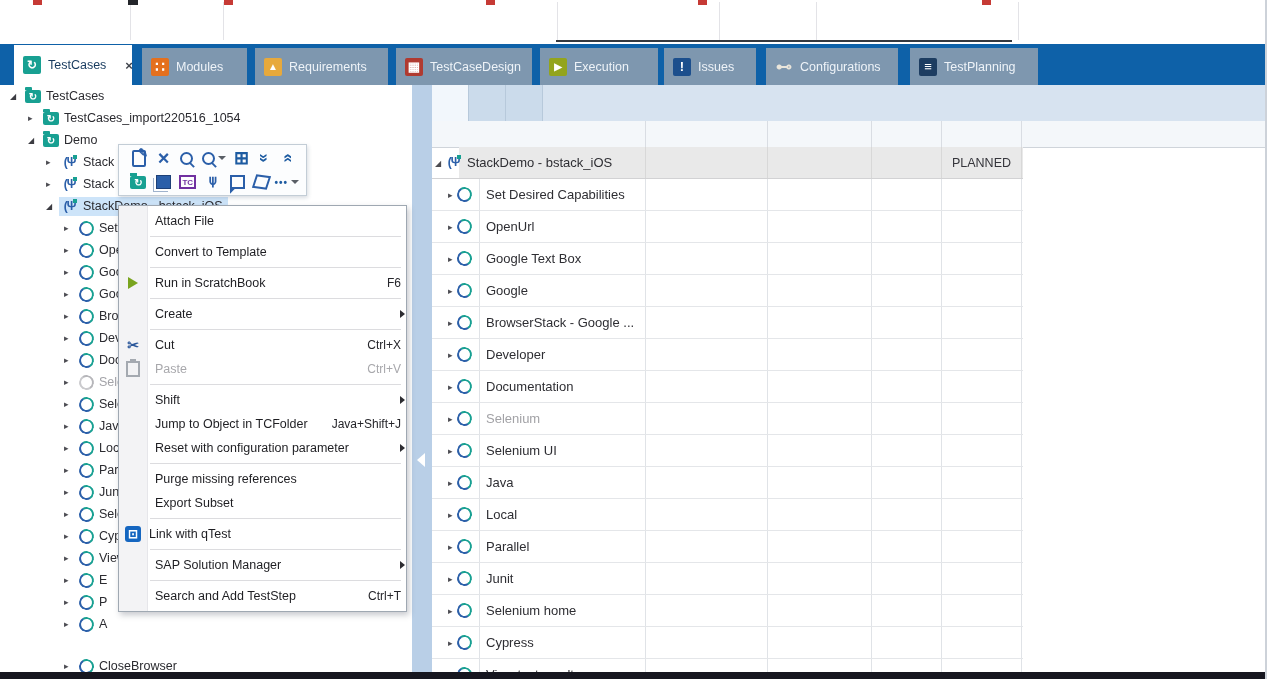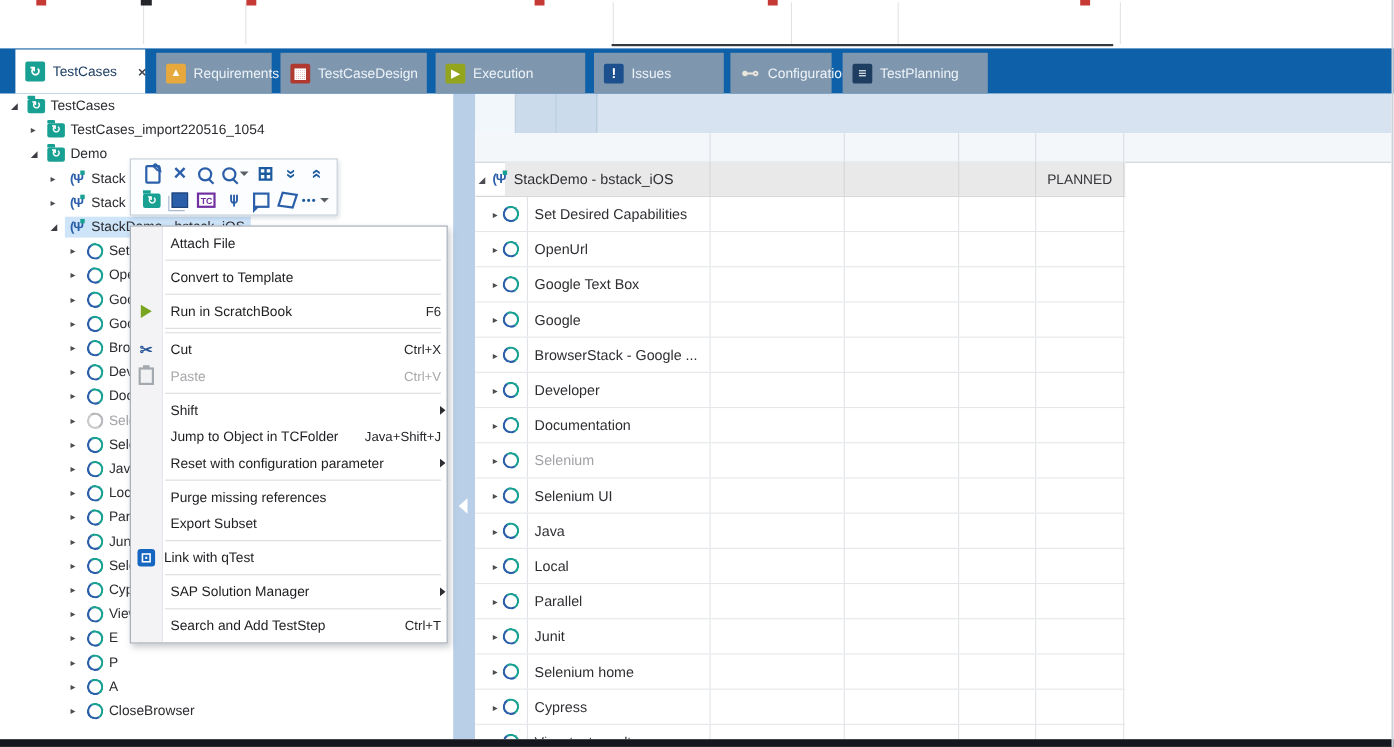--- a/index.html
+++ b/index.html
@@ -172,20 +172,25 @@
 <div class="art art-line"></div>
 
 <div class="tabstrip">
 
 <div class="tab active">
       <span class="tabicon testcases"></span>
       <span>TestCases</span>
       <span class="tab-close"></span>
     </div>
     <div class="tab">
+      <span class="tabicon modules"></span>
+      <span>Modules</span>
+
+    </div>
+    <div class="tab">
       <span class="tabicon requirements"></span>
       <span>Requirements</span>
 
     </div>
     <div class="tab">
       <span class="tabicon testcasedesign"></span>
       <span>TestCaseDesign</span>
 
     </div>
     <div class="tab">
@@ -382,21 +387,21 @@
           <span class="tr-label">P</span>
         </span>
       </div>
       <div class="trow" style="padding-left: 64px;">
         <span class="tr-arrow"></span>
         <span class="row-inner">
           <span class="tr-icon steps"></span>
           <span class="tr-label">A</span>
         </span>
       </div>
-      <div class="trow" style="padding-left: 64px;">
+      <div class="trow" style="padding-left: 64px; margin-top: 20px;">
         <span class="tr-arrow"></span>
         <span class="row-inner">
           <span class="tr-icon steps"></span>
           <span class="tr-label">CloseBrowser</span>
         </span>
       </div>
     </div>
 
   <div class="divider">
     <div class="collapse-handle"></div>
@@ -670,20 +675,26 @@
 
     </div>
     <div class="menu-sep"></div>
     <div class="mi">
       <span class="mi-icon play"></span>
       <span class="mi-label">Run in ScratchBook</span>
       <span class="mi-shortcut">F6</span>
 
     </div>
     <div class="menu-sep"></div>
+    <div class="mi">
+      <span class="mi-icon"></span>
+      <span class="mi-label">Create</span>
+      <span class="mi-shortcut"></span>
+      <span class="mi-sub"></span>
+    </div>
     <div class="menu-sep"></div>
     <div class="mi">
       <span class="mi-icon cut"></span>
       <span class="mi-label">Cut</span>
       <span class="mi-shortcut">Ctrl+X</span>
 
     </div>
     <div class="mi disabled">
       <span class="mi-icon paste"></span>
       <span class="mi-label">Paste</span>

